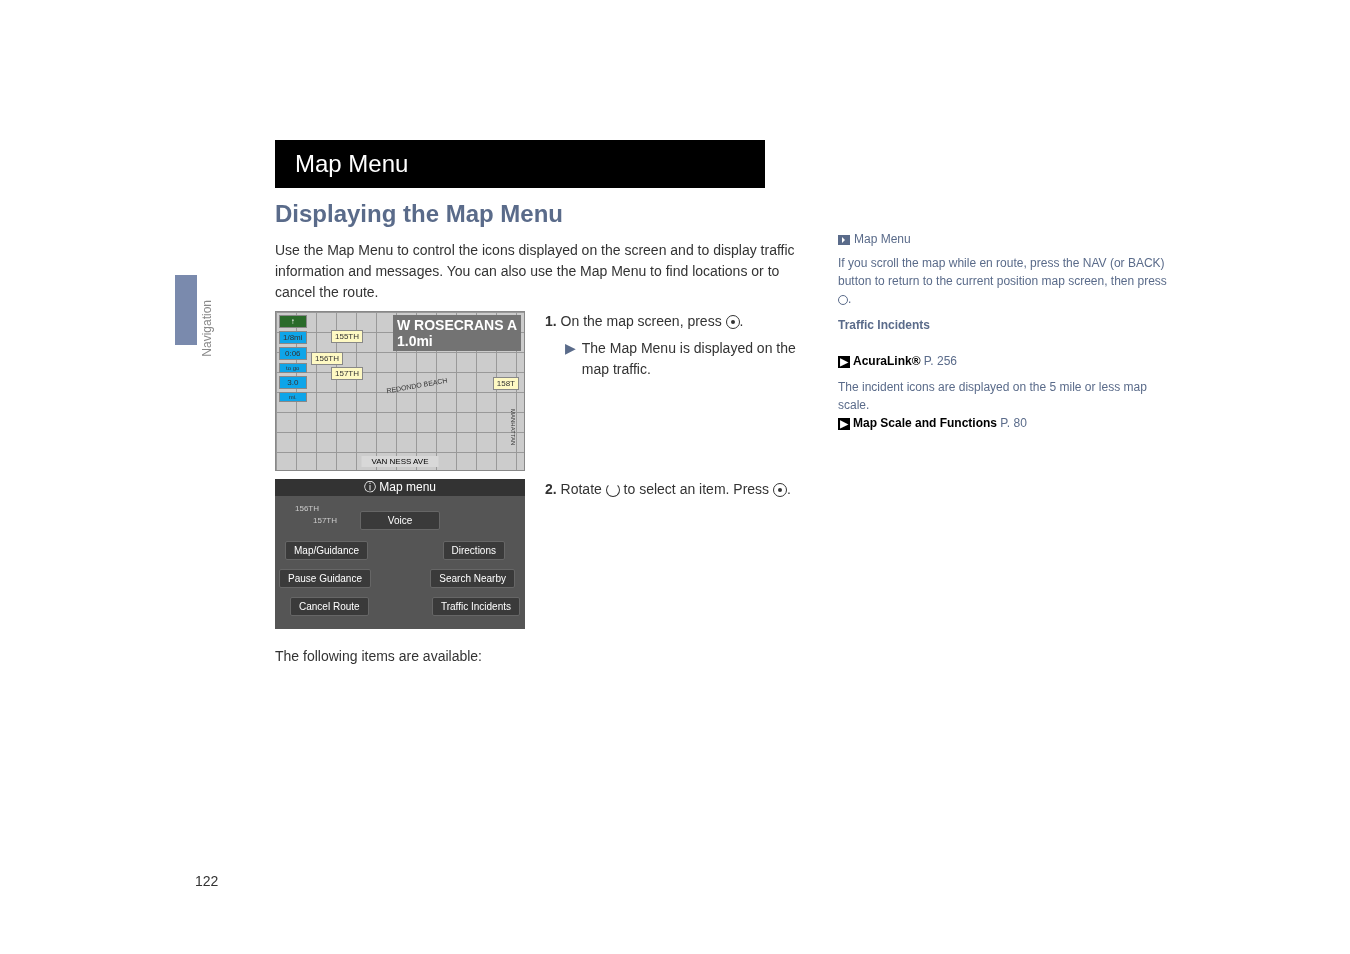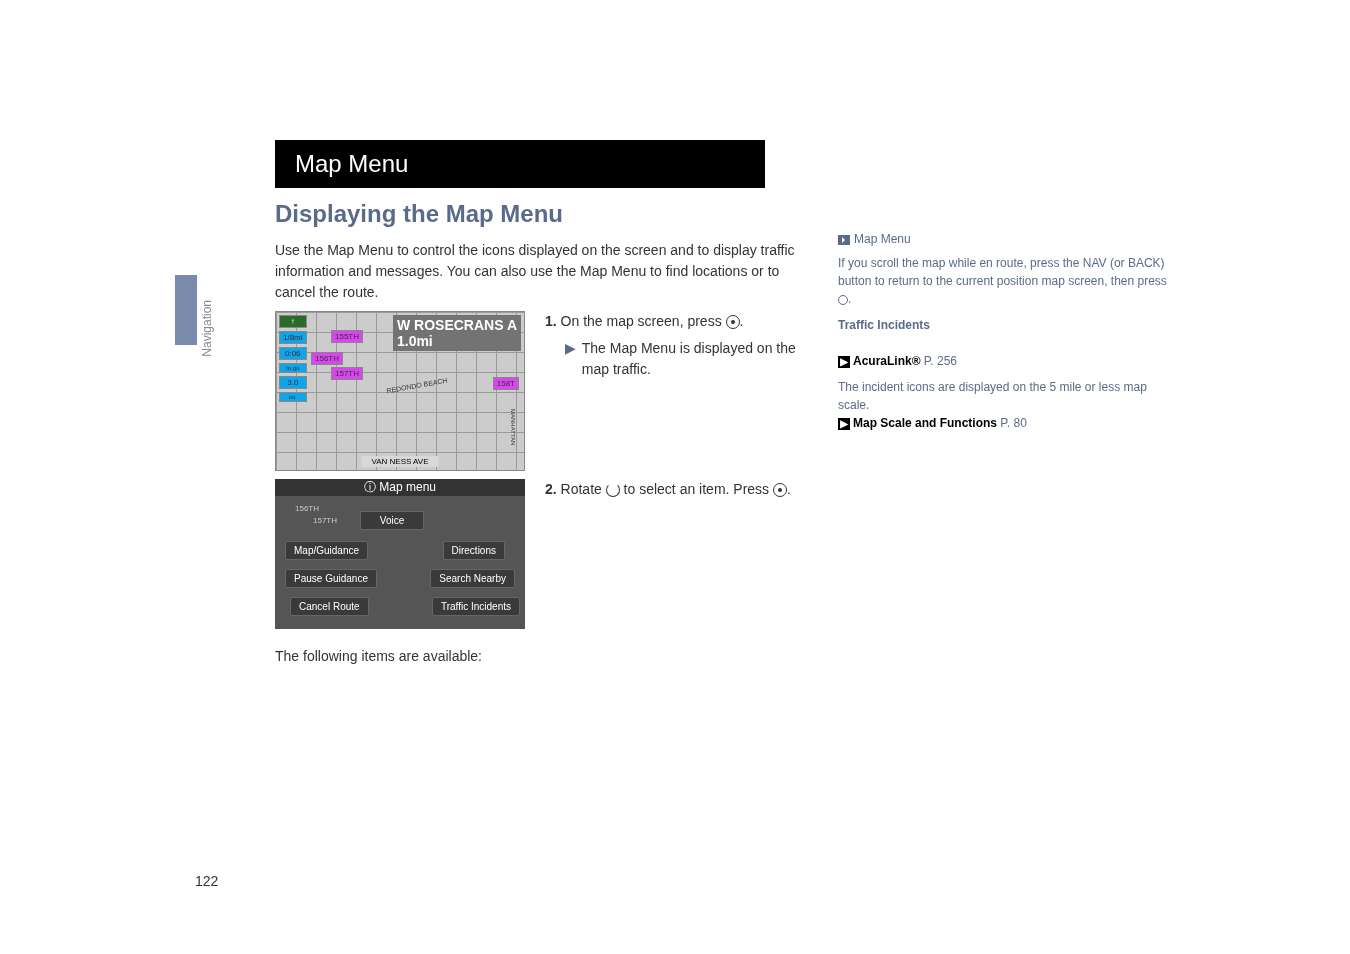--- a/index.html
+++ b/index.html
@@ -67,21 +67,21 @@
     }
     .map-grid {
       position: absolute;
       inset: 0;
       background-image: linear-gradient(to right, #999 1px, transparent 1px),
                         linear-gradient(to bottom, #999 1px, transparent 1px);
       background-size: 20px 20px;
     }
     .map-label {
       position: absolute;
-      background: #d946ef;
+      background: #fef9c3;
       border: 1px solid #888;
       padding: 1px 3px;
       font-size: 8px;
     }
     .map-sign {
       position: absolute;
       top: 3px;
       right: 3px;
       background: #737373;
       color: #fff;
@@ -293,24 +293,24 @@
     </div>
   </div>
 </div>
 
 <div class="content-row">
   <div class="menu-img">
     <div class="menu-header"><span>ⓘ</span> <span>Map menu</span></div>
     <div class="menu-body">
       <div style="position:absolute;top:8px;left:20px;color:#ccc;font-size:8px;">156TH</div>
       <div style="position:absolute;top:20px;left:38px;color:#ccc;font-size:8px;">157TH</div>
-      <div class="menu-btn" style="top:15px; left:85px; width:64px; text-align:center;">Voice</div>
+      <div class="menu-btn" style="top:15px; left:85px; width:80px; text-align:center;">Voice</div>
       <div class="menu-btn" style="top:45px; left:10px;">Map/Guidance</div>
       <div class="menu-btn" style="top:45px; right:20px;">Directions</div>
-      <div class="menu-btn" style="top:73px; left:10px;">Pause Guidance</div>
+      <div class="menu-btn" style="top:73px; left:4px;">Pause Guidance</div>
       <div class="menu-btn" style="top:73px; right:10px;text-align:center;">Search Nearby</div>
       <div class="menu-btn" style="top:101px; left:15px;">Cancel Route</div>
       <div class="menu-btn" style="top:101px; right:5px;">Traffic Incidents</div>
     </div>
   </div>
   <div class="step-col">
     <div>
       <span class="step-num">2.</span>
       <span>Rotate </span><span class="rotate-icon"></span><span> to select an item. Press </span><span class="press-icon"></span>.
     </div>

